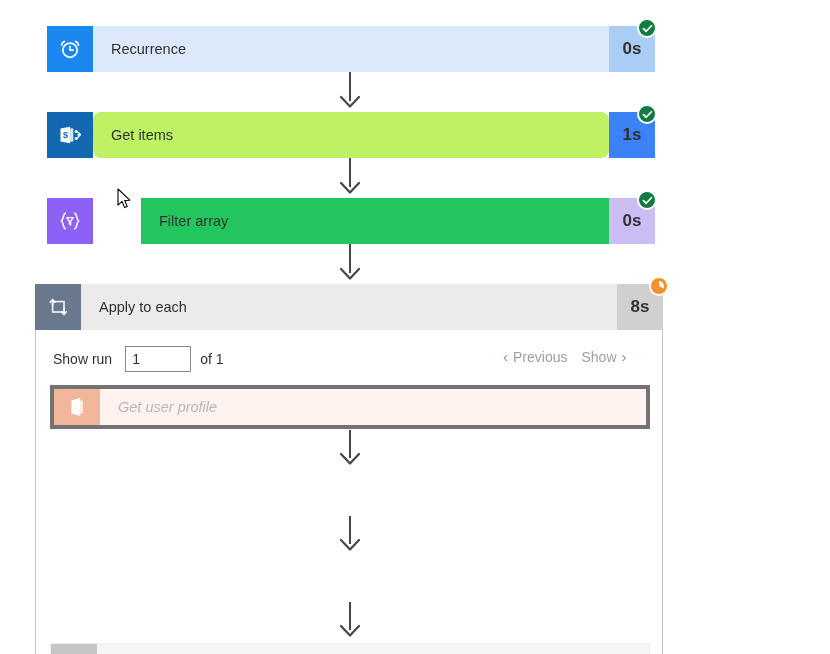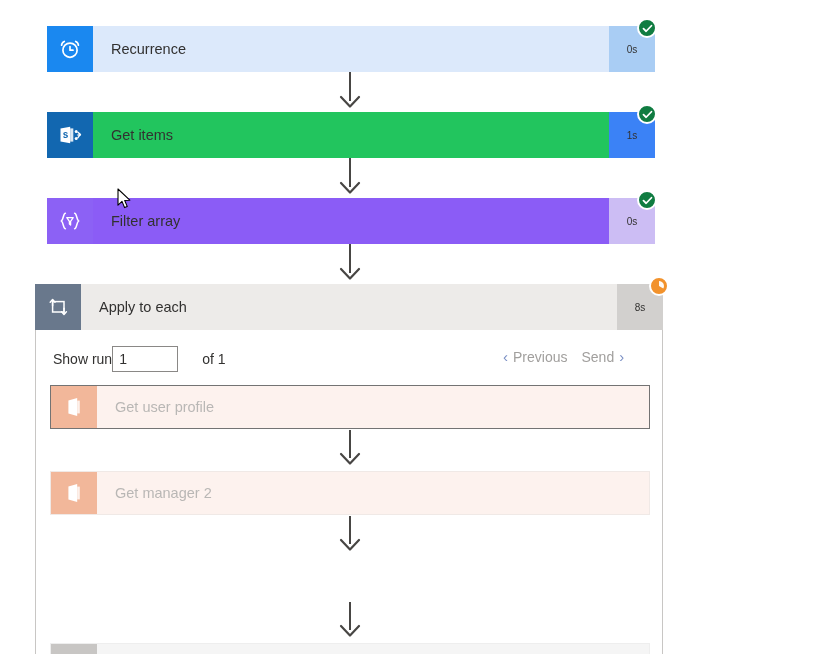--- a/index.html
+++ b/index.html
@@ -45,22 +45,23 @@
     color: #323130;
     overflow: hidden;
     white-space: nowrap;
   }
   .card-dur {
     flex: 0 0 46px;
     width: 46px;
     display: flex;
     align-items: center;
     justify-content: center;
-    font-size: 10px;
+    font-size: 17px;
     color: #323130;
+    font-weight: bold;
   }
 
   
   .badge {
     position: absolute;
     width: 20px;
     height: 20px;
     border-radius: 50%;
     border: 2px solid #ffffff;
     box-sizing: border-box;
@@ -102,34 +103,34 @@
   #loop-header .card-icon { background: #69788c; }
   #loop-header .card-dur  { background: #d2d0ce; }
 
   .pager {
     position: absolute;
     display: flex;
     align-items: center;
     font-size: 14px;
     color: #323130;
   }
-  .pager-label { margin-right: 0; }
+  .pager-label { margin-right: 13px; }
   .run-input {
     width: 66px;
     height: 26px;
     box-sizing: border-box;
     border: 1px solid #8a8886;
     background: #ffffff;
     font-family: "Liberation Sans", sans-serif;
     font-size: 14px;
     color: #323130;
     padding: 0 6px;
     outline: none;
   }
-  .pager-of { margin-left: 24px; }
+  .pager-of { margin-left: 9px; }
 
   .pager-nav {
     position: absolute;
     display: flex;
     align-items: center;
     font-size: 14px;
   }
   .nav-btn {
     display: flex;
     align-items: center;
@@ -186,21 +187,21 @@
       <svg width="26" height="22" viewBox="0 0 26 22">
         <path d="M3.5 4.6 L13.2 2.8 V19.2 L3.5 17.4 Z" fill="#ffffff"></path>
         <rect x="13.2" y="4.4" width="3.1" height="13.2" fill="#ffffff" opacity="0.85"></rect>
         <text x="5.8" y="14.4" font-family="Liberation Sans, sans-serif" font-size="10" font-weight="bold" fill="#1267b0">s</text>
         <circle cx="19.2" cy="7.6" r="1.5" fill="#ffffff"></circle>
         <circle cx="19.2" cy="14.4" r="1.5" fill="#ffffff"></circle>
         <path d="M20.4 11 L23.8 11" stroke="#ffffff" stroke-width="1.4"></path>
         <path d="M20.6 7.9 L23.4 10.4 L20.6 14.1" stroke="#ffffff" stroke-width="1.3" fill="none"></path>
       </svg>
     </div>
-    <div class="card-body" style="background:#22c55e;">Get items</div>
+    <div class="card-body" style="background:#bef264;border-radius:8px;">Get items</div>
     <div class="card-dur" style="background:#3b82f6;">1s</div>
   </div>
   <div class="badge badge-success" style="left:620px; top:104px;">
     <svg width="11" height="11" viewBox="0 0 12 12">
         <path d="M1.6 6.2 L4.5 9 L10.3 3" stroke="#ffffff" stroke-width="1.9" fill="none" stroke-linecap="round" stroke-linejoin="round"></path>
       </svg>
   </div>
 
   <div class="connector" style="left:332px; top:158px; height:29px;"></div>
   <div class="arrowhead" style="left:322px; top:181px;">
@@ -210,21 +211,21 @@
   </div>
 
   <div class="card" id="card-filter-array" style="left:30px; top:198px; width:608px; height:46px;">
     <div class="card-icon" style="background:#8c61f5;">
       <svg width="28" height="22" viewBox="0 0 28 22">
         <path d="M9.4 3.2 C7.2 3.2 7.6 9.4 5.4 11 C7.6 12.6 7.2 18.8 9.4 18.8" stroke="#ffffff" stroke-width="1.5" fill="none" stroke-linecap="round"></path>
         <path d="M18.6 3.2 C20.8 3.2 20.4 9.4 22.6 11 C20.4 12.6 20.8 18.8 18.6 18.8" stroke="#ffffff" stroke-width="1.5" fill="none" stroke-linecap="round"></path>
         <path d="M10.8 7.6 H17.2 L14.6 11.3 V15 L13.4 13.9 V11.3 Z" stroke="#ffffff" stroke-width="1.3" fill="none" stroke-linejoin="round"></path>
       </svg>
     </div>
-    <div class="card-body" style="background:#8b5cf6;">Filter array</div>
+    <div class="card-body" style="background:#22c55e;margin-left:48px;">Filter array</div>
     <div class="card-dur" style="background:#ccbdf4;">0s</div>
   </div>
   <div class="badge badge-success" style="left:620px; top:190px;">
     <svg width="11" height="11" viewBox="0 0 12 12">
         <path d="M1.6 6.2 L4.5 9 L10.3 3" stroke="#ffffff" stroke-width="1.9" fill="none" stroke-linecap="round" stroke-linejoin="round"></path>
       </svg>
   </div>
 
   <div class="connector" style="left:332px; top:244px; height:29px;"></div>
   <div class="arrowhead" style="left:322px; top:267px;">
@@ -259,51 +260,42 @@
     <input class="run-input" type="text" value="1" style="">
     <span class="pager-of">of 1</span>
   </div>
 
   <div class="pager-nav" style="left:486px; top:348px;">
     <span class="nav-btn" id="btn-previous">
       <span class="nav-chev">‹</span>
       <span>Previous</span>
     </span>
     <span class="nav-btn" id="btn-next">
-      <span>Send</span>
+      <span>Show</span>
       <span class="nav-chev">›</span>
     </span>
   </div>
 
-  <div class="card faded" style="left:33px; top:385px; width:600px; height:44px; border:1px solid #737373;">
+  <div class="card faded" style="left:33px; top:385px; width:600px; height:44px; border:4px solid #737373;font-style:italic;">
     <div class="card-icon" style="background:#f2b79a;">
       <svg width="22" height="22" viewBox="0 0 22 22">
         <path d="M5.4 4.4 L14.2 2 V20 L5.4 17.6 Z" fill="#ffffff"></path>
         <rect x="14.2" y="4.6" width="2.6" height="12.8" fill="#ffffff" opacity="0.8"></rect>
       </svg>
     </div>
     <div class="card-body" style="background:#fdf2ee;">Get user profile</div>
   </div>
 
   <div class="connector" style="left:332px; top:430px; height:28px;"></div>
   <div class="arrowhead" style="left:322px; top:452px;">
     <svg width="22" height="14" viewBox="0 0 22 14">
         <path d="M2 2 L11 11.5 L20 2" stroke="#484644" stroke-width="2.2" fill="none" stroke-linecap="round" stroke-linejoin="round"></path>
       </svg>
   </div>
 
-  <div class="card faded" style="left:33px; top:471px; width:600px; height:44px; border:1px solid #f0e9e6;">
-    <div class="card-icon" style="background:#f2b79a;">
-      <svg width="22" height="22" viewBox="0 0 22 22">
-        <path d="M5.4 4.4 L14.2 2 V20 L5.4 17.6 Z" fill="#ffffff"></path>
-        <rect x="14.2" y="4.6" width="2.6" height="12.8" fill="#ffffff" opacity="0.8"></rect>
-      </svg>
-    </div>
-    <div class="card-body" style="background:#fdf2ee;">Get manager 2</div>
-  </div>
 
   <div class="connector" style="left:332px; top:516px; height:28px;"></div>
   <div class="arrowhead" style="left:322px; top:538px;">
     <svg width="22" height="14" viewBox="0 0 22 14">
         <path d="M2 2 L11 11.5 L20 2" stroke="#484644" stroke-width="2.2" fill="none" stroke-linecap="round" stroke-linejoin="round"></path>
       </svg>
   </div>
 
 
   <div class="connector" style="left:332px; top:602px; height:28px;"></div>

